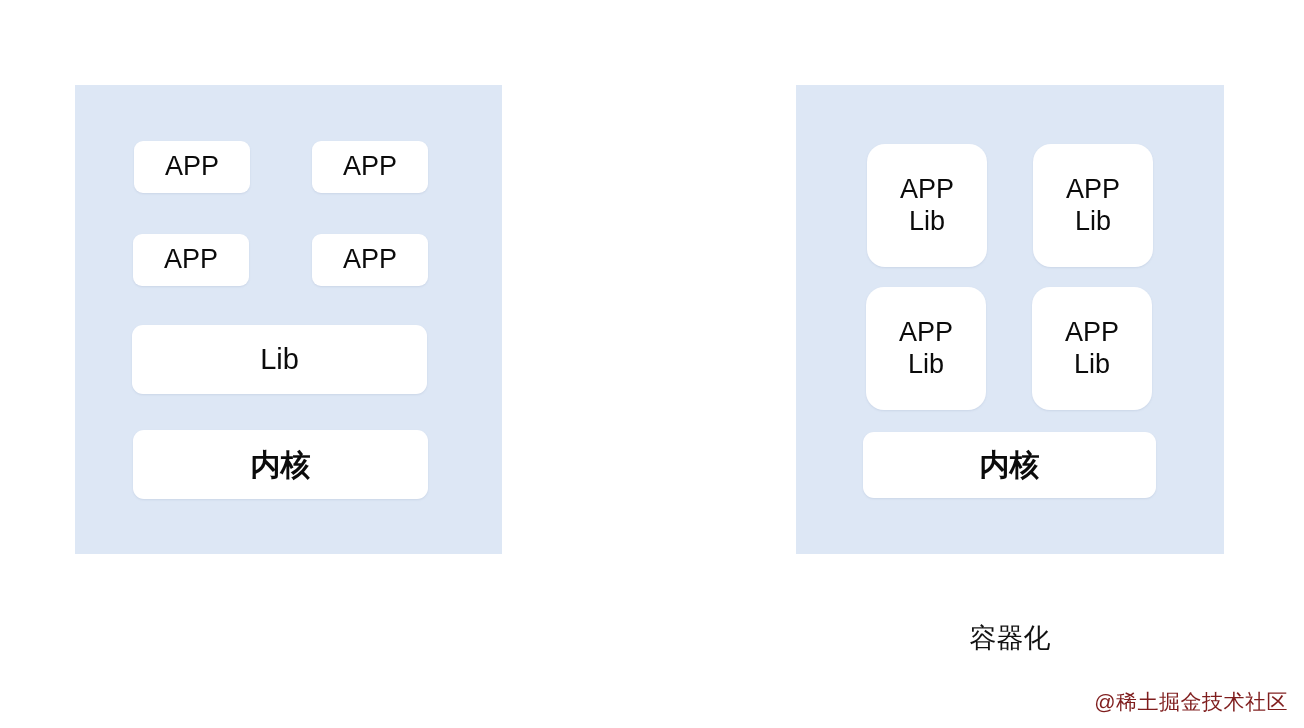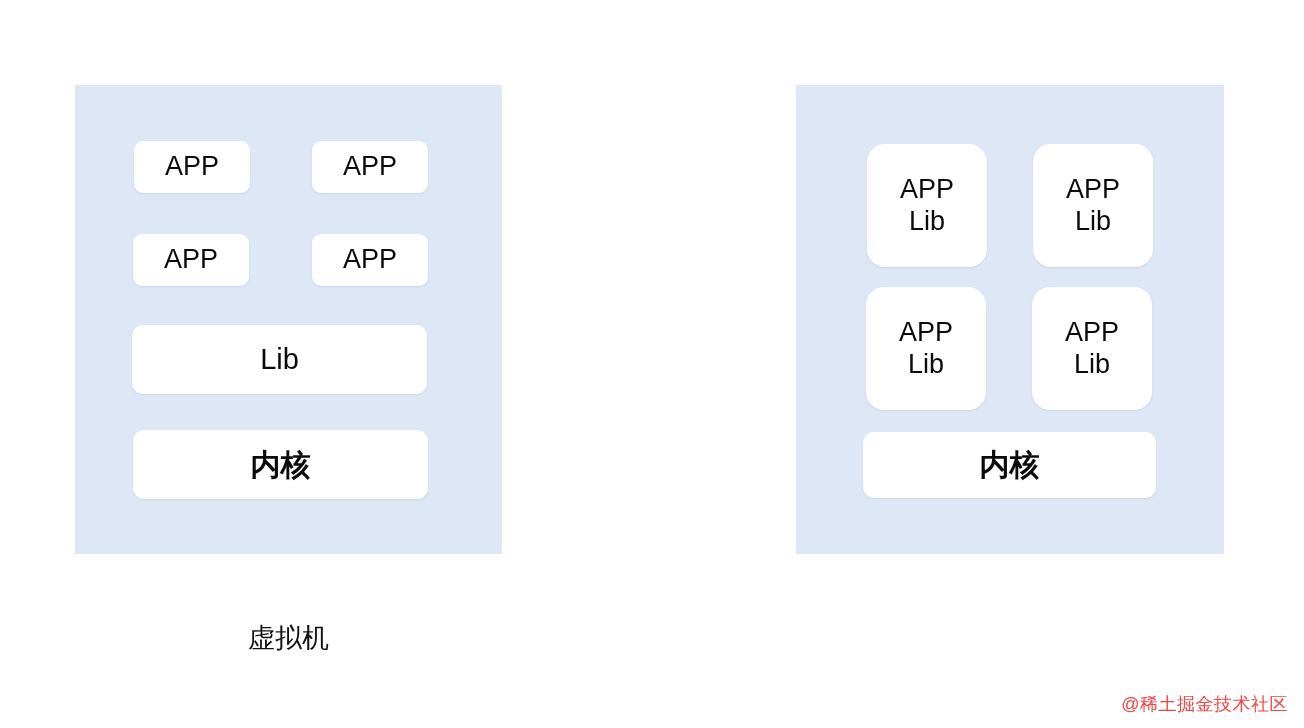--- a/index.html
+++ b/index.html
@@ -115,22 +115,22 @@
     left: 796px;
     top: 620px;
     width: 428px;
   }
 
   
   .watermark {
     position: absolute;
     right: 16px;
     bottom: 12px;
-    font-size: 18px;
-    color: #ef4444;
+    font-size: 21px;
+    color: #7f1d1d;
     letter-spacing: 0.5px;
     white-space: nowrap;
   }
 </style>
 </head>
 <body>
 
 <div class="canvas">
 
   <div class="panel panel-vm">
@@ -182,17 +182,17 @@
       <span class="line">APP</span>
       <span class="line">Lib</span>
     </div>
 
     <div class="card card-wide cjk ct-kernel">
       <span class="line">内核</span>
     </div>
 
   </div>
 
-  <div class="caption caption-vm">虚拟机</div>
+  <div class="caption caption-container">容器化</div>
 
   <div class="watermark">@稀土掘金技术社区</div>
 
 </div>
 
 </body></html>

